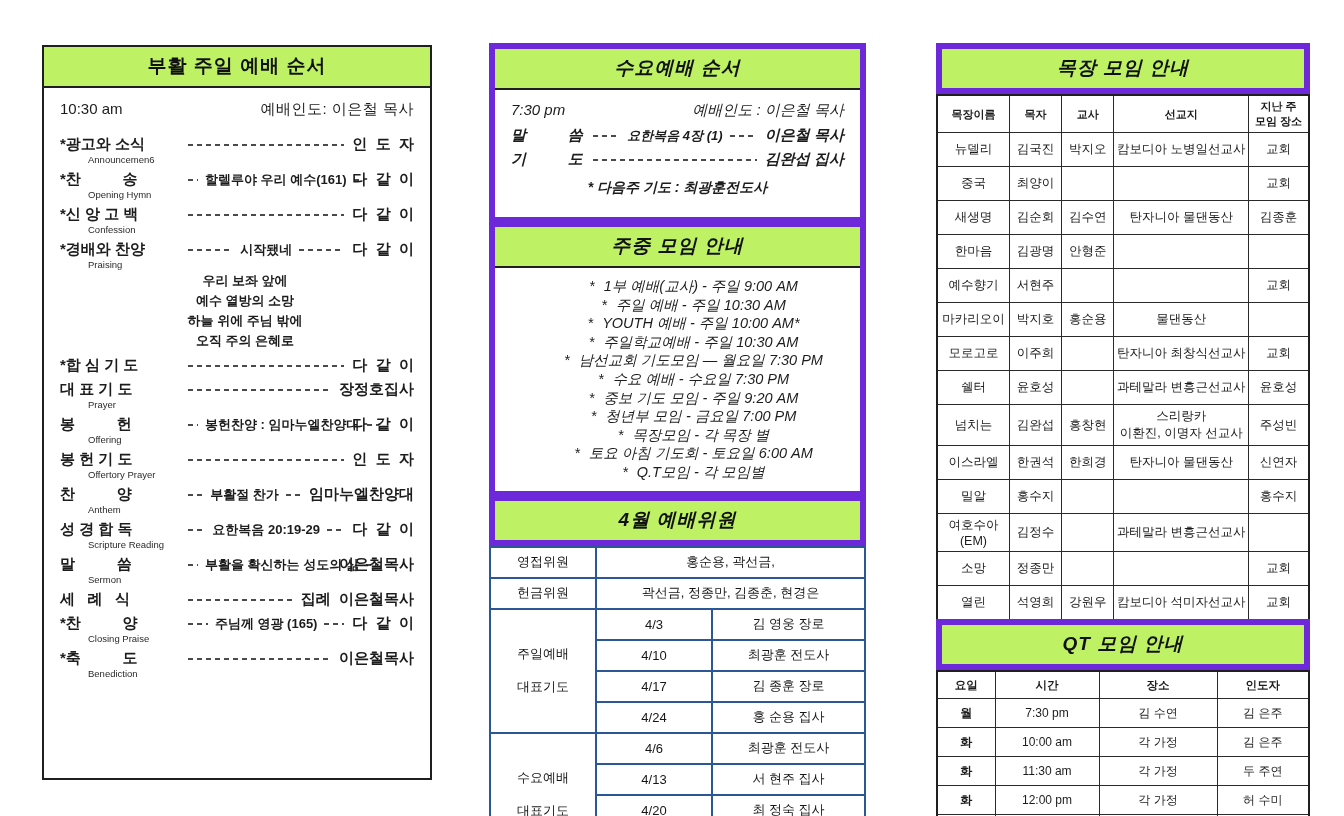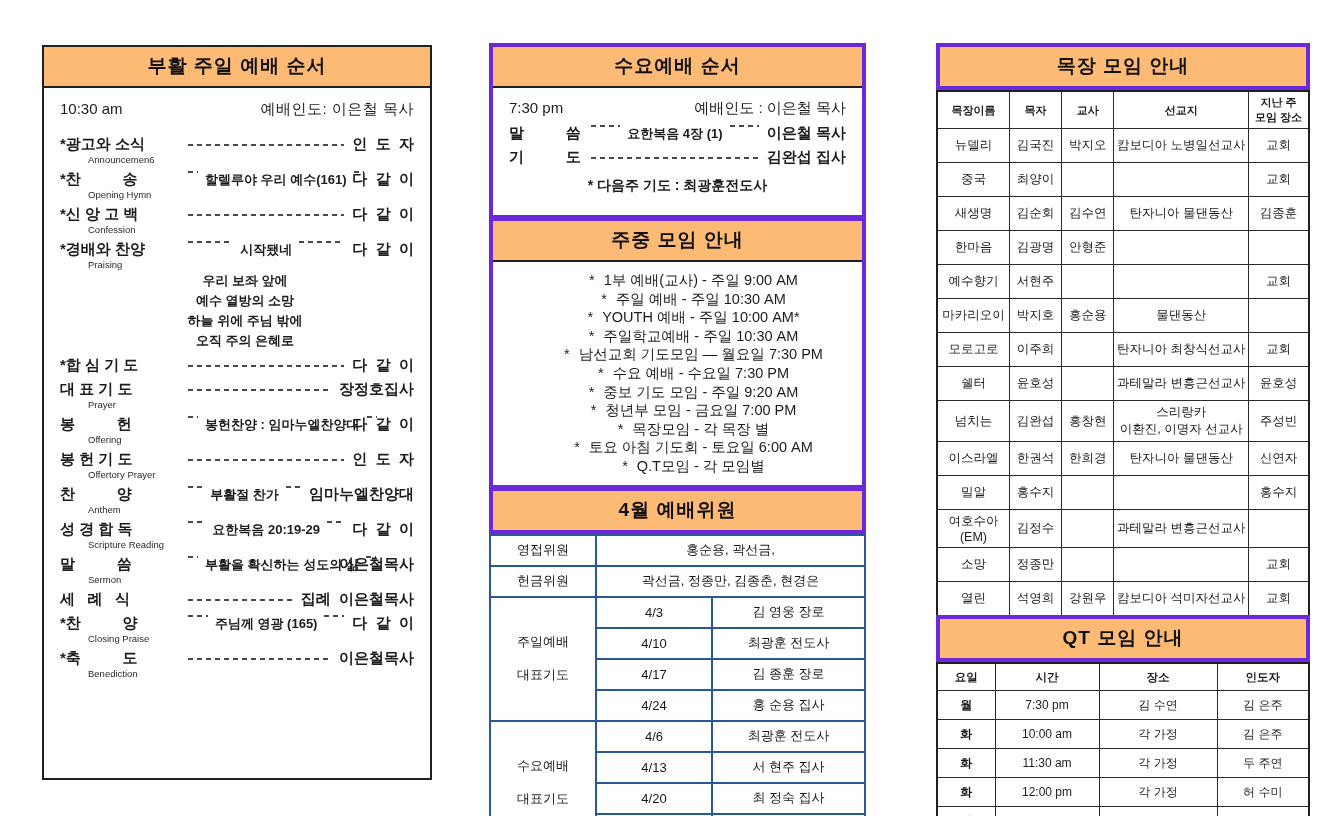--- a/index.html
+++ b/index.html
@@ -5,40 +5,40 @@
   html,body { margin:0; padding:0; }
   body {
     width:1344px; height:816px; background:#ffffff;
     font-family:"Liberation Sans", sans-serif; color:#1c1c1c;
     -webkit-font-smoothing:antialiased;
   }
   .page { position:relative; width:1344px; height:816px; background:#fff; overflow:hidden; }
 
   
   .sec-title {
-    background:#fdba74; text-align:center; font-weight:bold; font-size:19px;
+    background:#bef264; text-align:center; font-weight:bold; font-size:19px;
     padding:6px 0 7px; letter-spacing:1px; color:#111;
   }
-  .box { border:4px solid #6d28d9; margin-top:-2px; background:#fff; }
+  .box { border:6px solid #6d28d9; margin-top:-2px; background:#fff;font-style:italic; }
   .box .sec-title { border-bottom:2px solid #1f1f1f; }
 
   
   .panel-left {
     position:absolute; left:42px; top:45px; width:386px; height:731px;
     border:2px solid #1f1f1f; overflow:hidden;
   }
   .panel-left .sec-title { border-bottom:2px solid #1f1f1f; }
   .meta-row { display:flex; justify-content:space-between; padding:12px 16px 2px; font-size:15px; }
   .meta-row .leader { letter-spacing:0.5px; }
   .orders { padding:14px 16px 0; }
   .o-row { margin-bottom:5px; }
   .o-line { display:flex; align-items:center; }
   .o-label { width:120px; white-space:pre; font-weight:bold; font-size:15px; flex:none; }
   .o-label-sm { width:74px; }
-  .o-mid { flex:1; display:flex; gap:7px; padding:0 8px; min-width:0; }
+  .o-mid { flex:1; display:flex; align-items:center; gap:7px; padding:0 8px; min-width:0; }
   .o-mid .dash { flex:1; height:2px; min-width:10px;
     background:repeating-linear-gradient(90deg,#4a4a4a 0 5px,transparent 5px 9px); }
   .o-center { font-weight:bold; font-size:13px; white-space:nowrap; }
   .o-right { font-weight:bold; font-size:15px; white-space:pre; flex:none; }
   .o-eng { font-size:9.5px; line-height:11px; color:#2a2a2a; margin:0 0 1px 28px; }
   .o-subs { text-align:center; font-weight:bold; font-size:13px; line-height:20px; margin:0 104px 2px 120px; white-space:nowrap; }
 
   
   .col-mid { position:absolute; left:489px; top:45px; width:377px; }
   .wed-body { padding:2px 0 0; }

